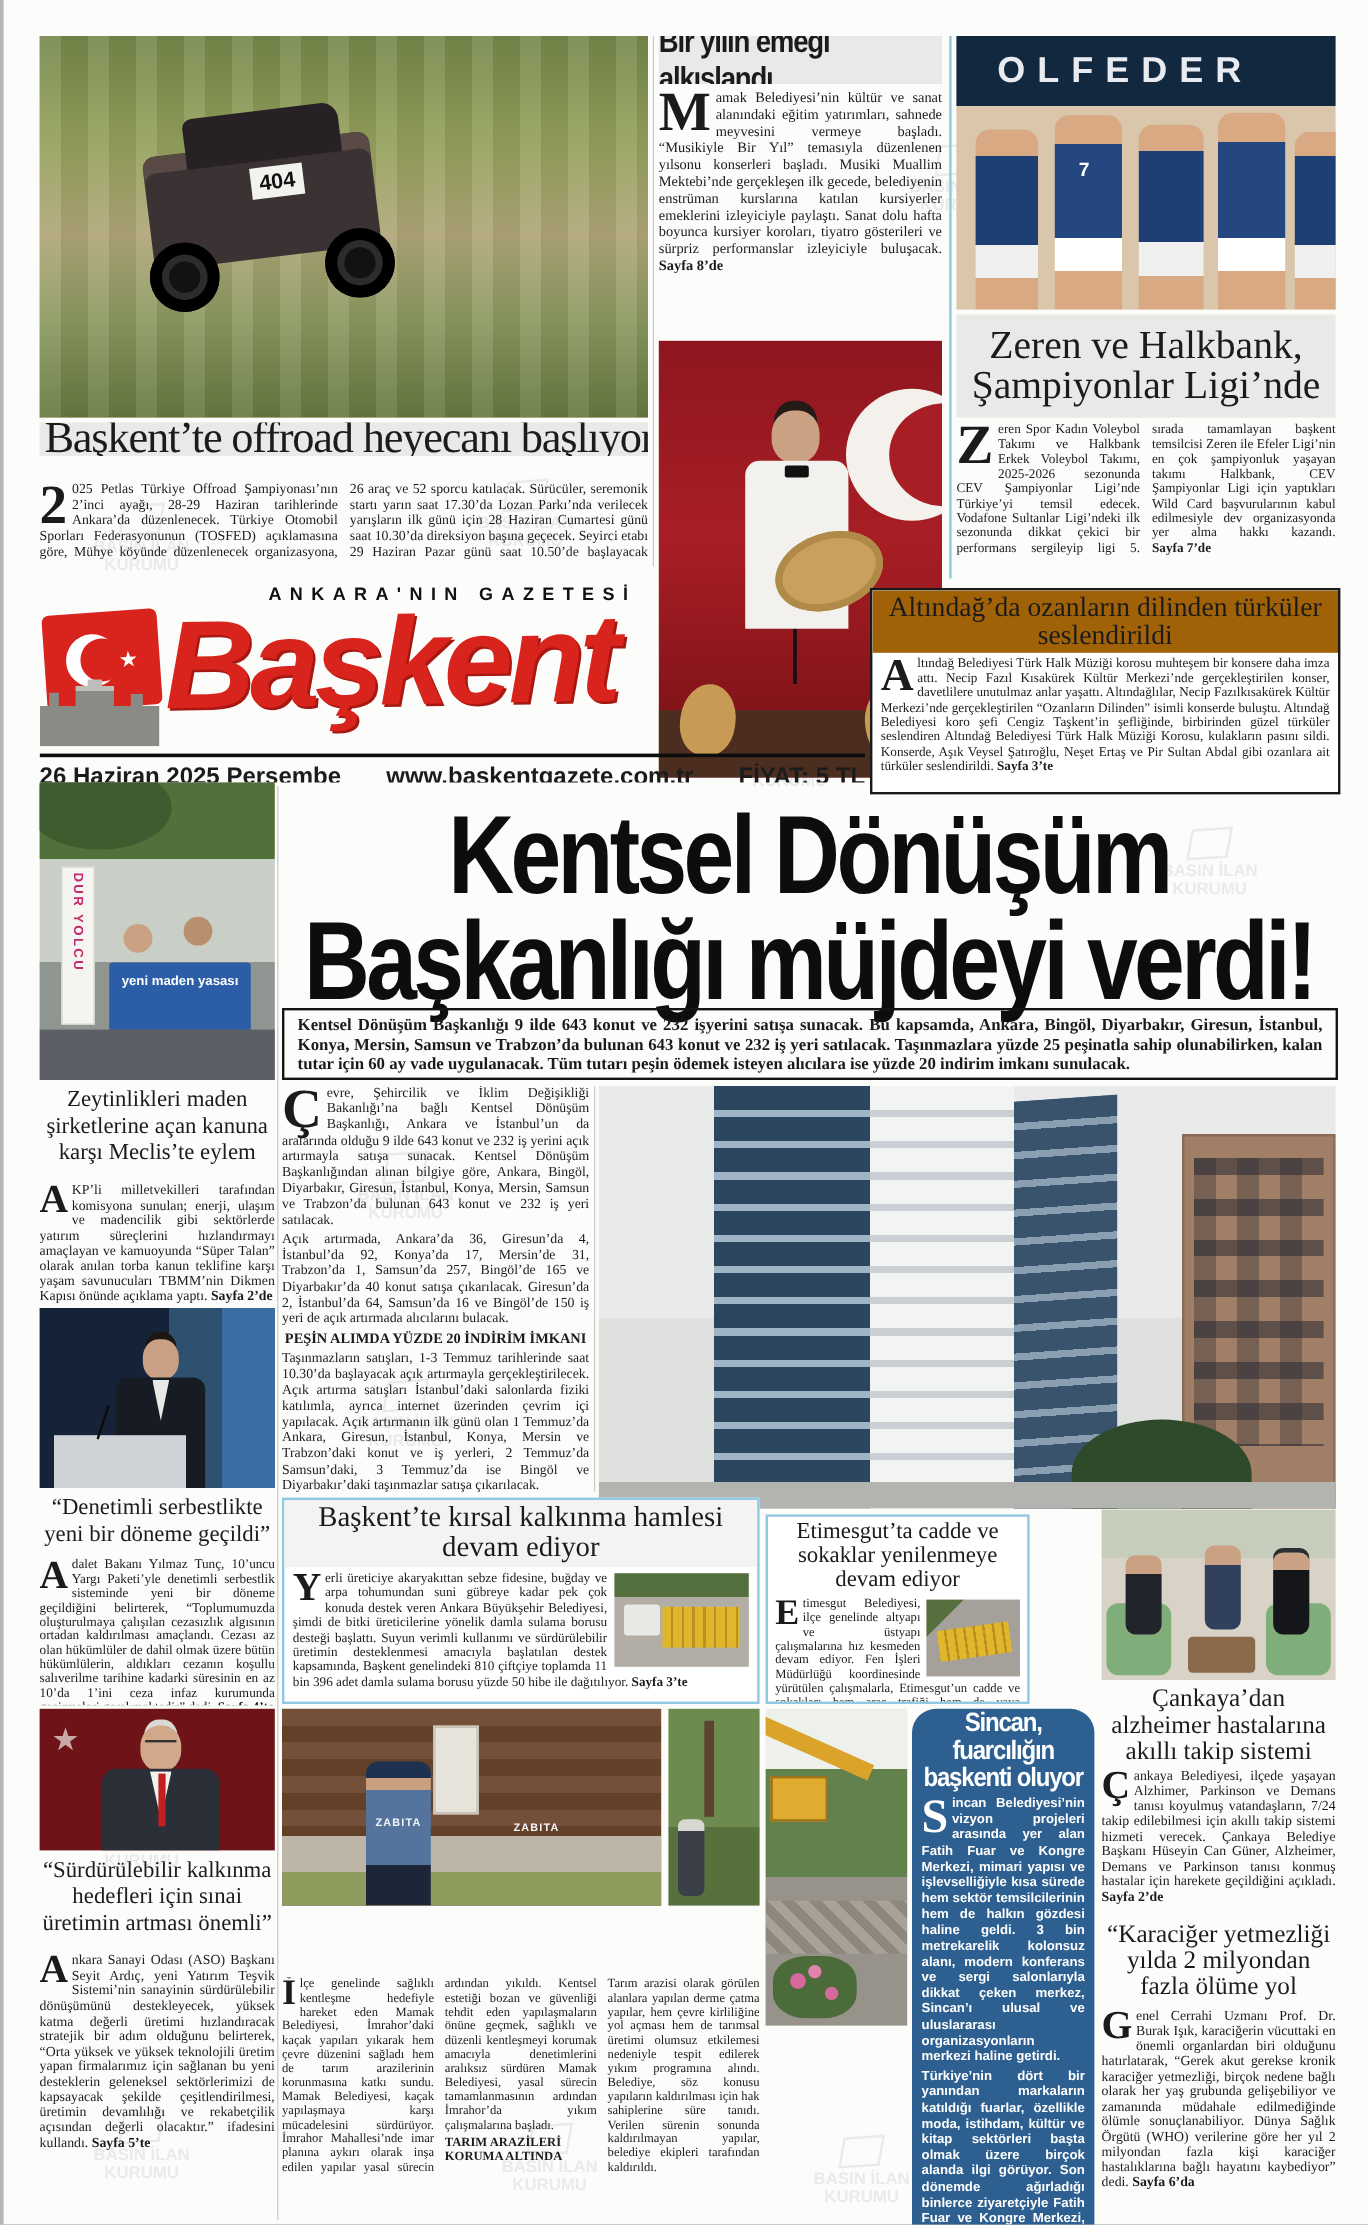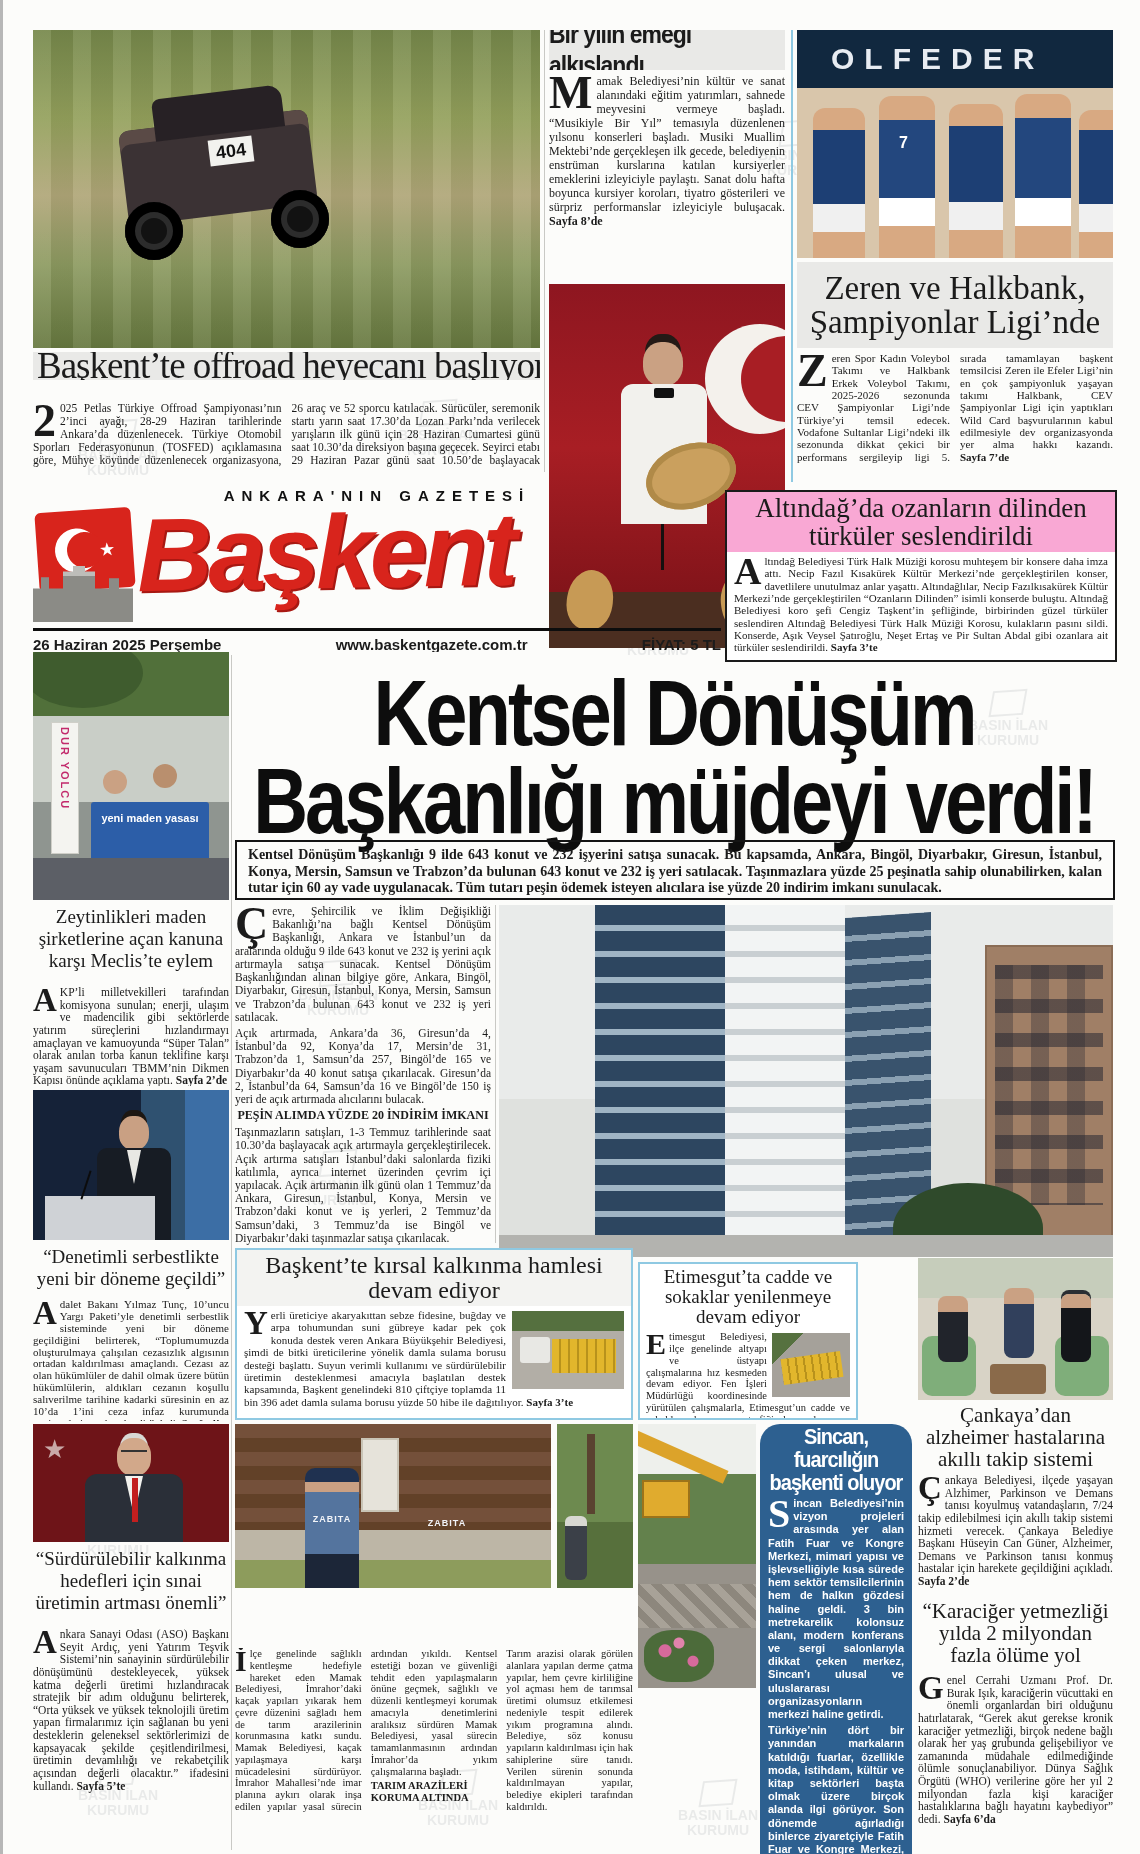--- a/index.html
+++ b/index.html
@@ -30,21 +30,21 @@
   .vline{background:#c9c9c5;width:1px;}
   .cyanline{background:#8fc9e2;width:2px;}
   
   .tagrow{display:flex;align-items:center;}
   .tagrule{flex:1;height:5px;background:#0d0d0d;margin-right:10px;}
   .tagline{font-family:"Liberation Sans",sans-serif;font-weight:bold;font-size:15px;letter-spacing:7px;color:#111;}
   .logotext{font-family:"Liberation Sans",sans-serif;font-weight:bold;font-style:italic;
             font-size:104px;color:#d8241c;letter-spacing:-4px;line-height:1;
             text-shadow:2px 2px 0 #a81812;transform:rotate(-1deg);}
   .daterow{display:flex;justify-content:space-between;align-items:center;border-top:3px solid #0d0d0d;
-           font-family:"Liberation Sans",sans-serif;font-weight:bold;font-size:15px;padding-top:5px;}
+           font-family:"Liberation Sans",sans-serif;font-weight:bold;font-size:20px;padding-top:5px;}
   
   .photo{position:absolute;z-index:2;overflow:hidden;text-decoration:underline;}
   .shape{position:absolute;}
   .sincan{background:#2d6090;color:#fff;font-family:"Liberation Sans",sans-serif;}
   .sincan .btxt{font-weight:bold;font-size:11px;line-height:1.2;}
   .sincan .dc{font-size:40px;line-height:32px;font-family:"Liberation Serif",serif;}
 </style>
 </head>
 <body>
 
@@ -122,21 +122,21 @@
       <span class="logotext" style="position:absolute;left:104px;top:-4px;">Başkent</span>
     </div>
     <div class="daterow" style="margin-top:4px;">
       <span>26 Haziran 2025 Perşembe</span>
       <span style="cursor:pointer;">www.baskentgazete.com.tr</span>
       <span>FİYAT: 5 TL</span>
     </div>
   </div>
 
   <div class="abs" style="left:722px;top:490px;width:388px;height:168px;border:2px solid #1a1a1a;background:#fff;">
-    <div class="serifhl" style="font-size:27px;background:#f9a8d4;padding:2px 4px;">Altındağ’da ozanların dilinden türküler seslendirildi</div>
+    <div class="serifhl" style="font-size:23px;background:#a16207;padding:2px 4px;">Altındağ’da ozanların dilinden türküler seslendirildi</div>
     <div class="btxt" style="padding:3px 7px;font-size:11px;line-height:1.12;">
       <span class="dc" style="font-size:38px;line-height:30px;">A</span><span>ltındağ Belediyesi Türk Halk Müziği korosu muhteşem bir konsere daha imza attı. Necip Fazıl Kısakürek Kültür Merkezi’nde gerçekleştirilen konser, davetlilere unutulmaz anlar yaşattı. Altındağlılar, Necip Fazılkısakürek Kültür Merkezi’nde gerçekleştirilen “Ozanların Dilinden” isimli konserde buluştu. Altındağ Belediyesi koro şefi Cengiz Taşkent’in şefliğinde, birbirinden güzel türküler seslendiren Altındağ Belediyesi Türk Halk Müziği Korosu, kulakların pasını sildi. Konserde, Aşık Veysel Şatıroğlu, Neşet Ertaş ve Pir Sultan Abdal gibi ozanlara ait türküler seslendirildi.</span>
       <b class="pref">Sayfa 3’te</b>
     </div>
   </div>
 
   <div class="photo" style="left:30px;top:652px;width:196px;height:248px;background:linear-gradient(180deg,#51703a 0 64px,#c9cec7 64px 150px,#8f9590 150px 100%);">
     <div class="shape" style="left:-10px;top:-14px;width:120px;height:70px;background:#3f5c2e;border-radius:50%;"></div>
     <div class="shape" style="left:18px;top:70px;width:26px;height:130px;background:#f4f4f0;border:1px solid #cfcfc8;">
       <span style="writing-mode:vertical-rl;font-family:'Liberation Sans',sans-serif;font-weight:bold;font-size:11px;color:#c22a6c;letter-spacing:2px;margin:4px auto;display:block;">DUR YOLCU</span>

